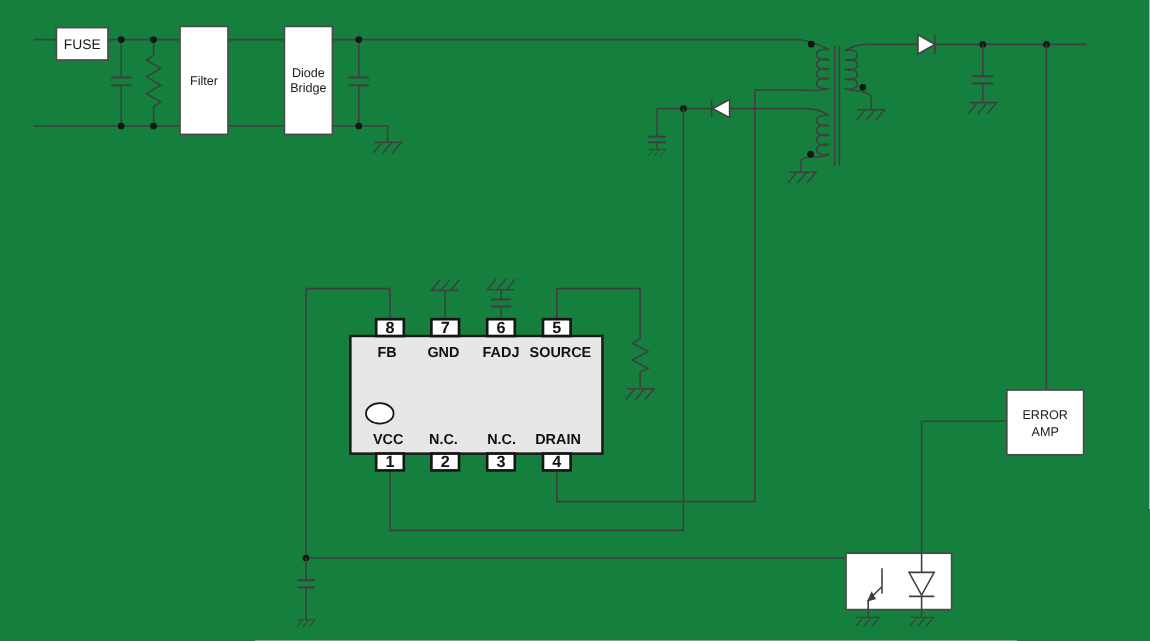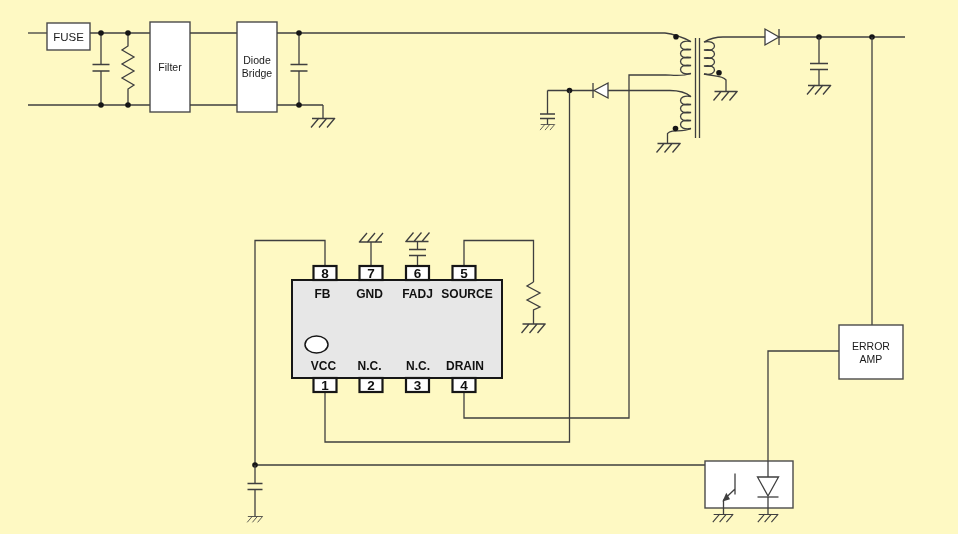--- a/index.html
+++ b/index.html
@@ -1,16 +1,16 @@
 <!DOCTYPE html>
 <html><head>
 <meta charset="utf-8">
 <style>
   html,body{margin:0;padding:0;background:#ffffff;}
-  .stage{position:relative;width:958px;height:534px;background:#fef9c3;overflow:hidden;}
+  .stage{position:relative;width:958px;height:534px;background:#15803d;overflow:hidden;}
   svg{display:block;}
   .w{fill:none;stroke:#3f3f3f;stroke-width:1.3;}
   .plate{fill:none;stroke:#3f3f3f;stroke-width:1.7;}
   .cb{fill:#ffffff;stroke:#4a4a4a;stroke-width:1.4;}
   .icb{fill:#e7e7e7;stroke:#161616;stroke-width:2;}
   .pinbox{fill:#ffffff;stroke:#161616;stroke-width:2.2;}
   .dio{fill:#ffffff;stroke:#3f3f3f;stroke-width:1.3;}
   .dot{fill:#161616;stroke:none;}
   .arrow{fill:#3f3f3f;stroke:none;}
   .txt{font-family:"Liberation Sans",sans-serif;fill:#1a1a1a;}

